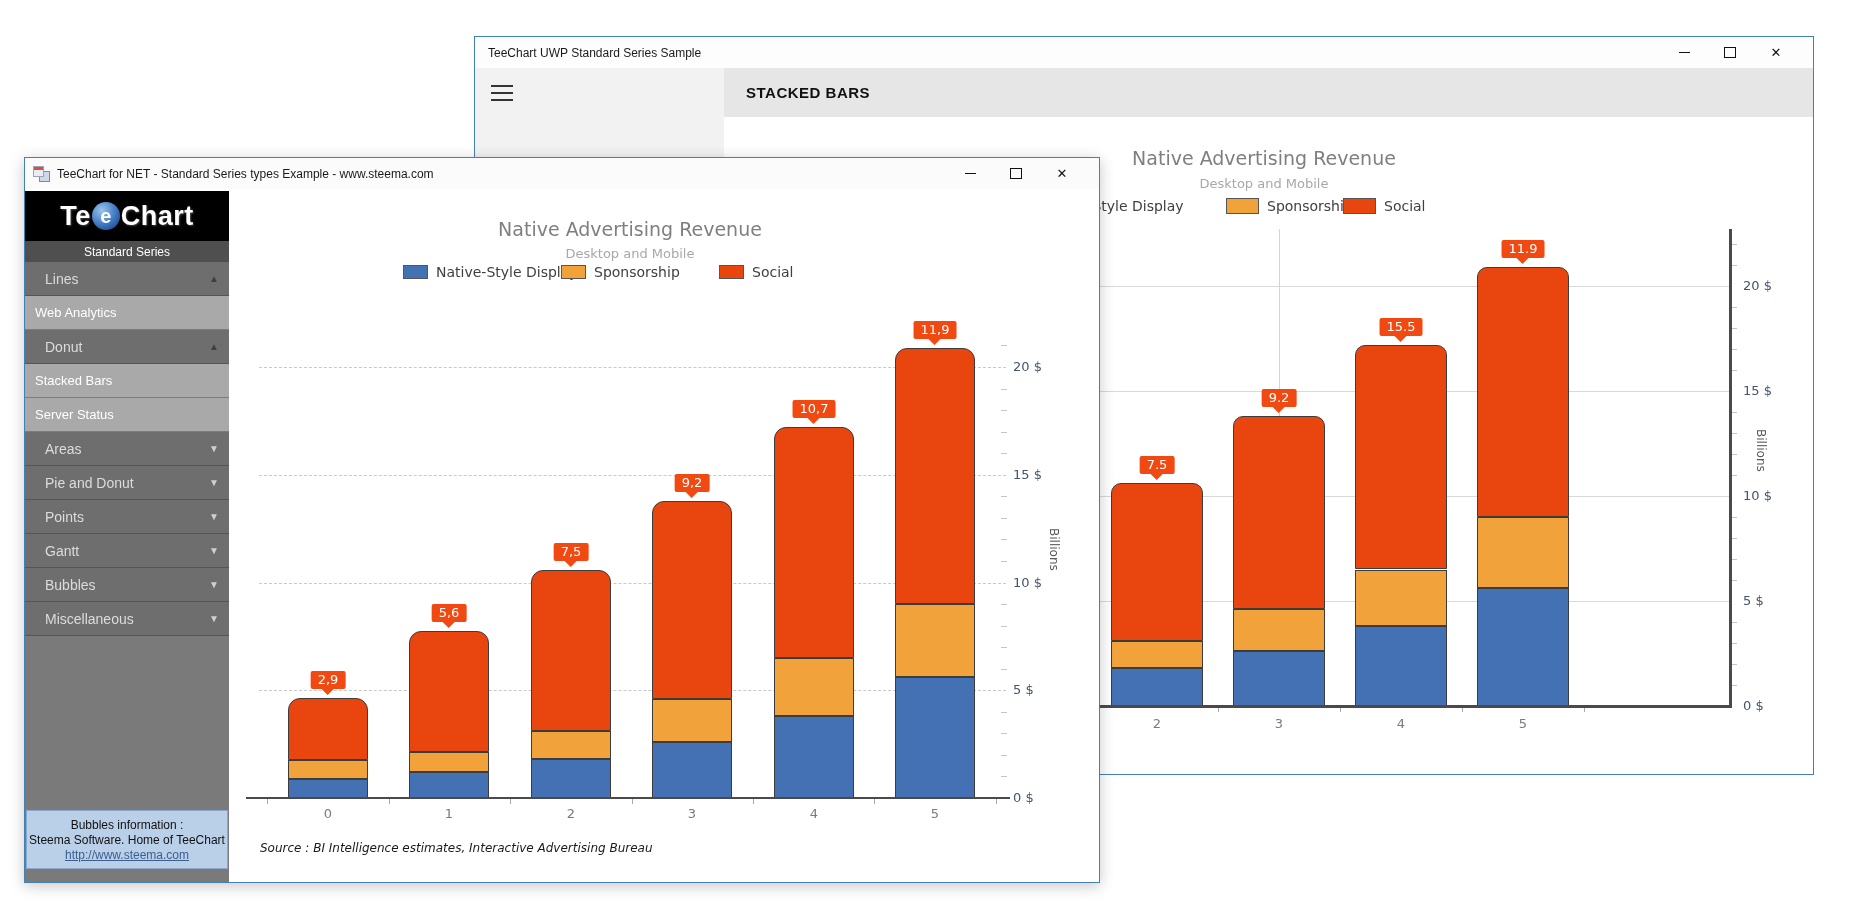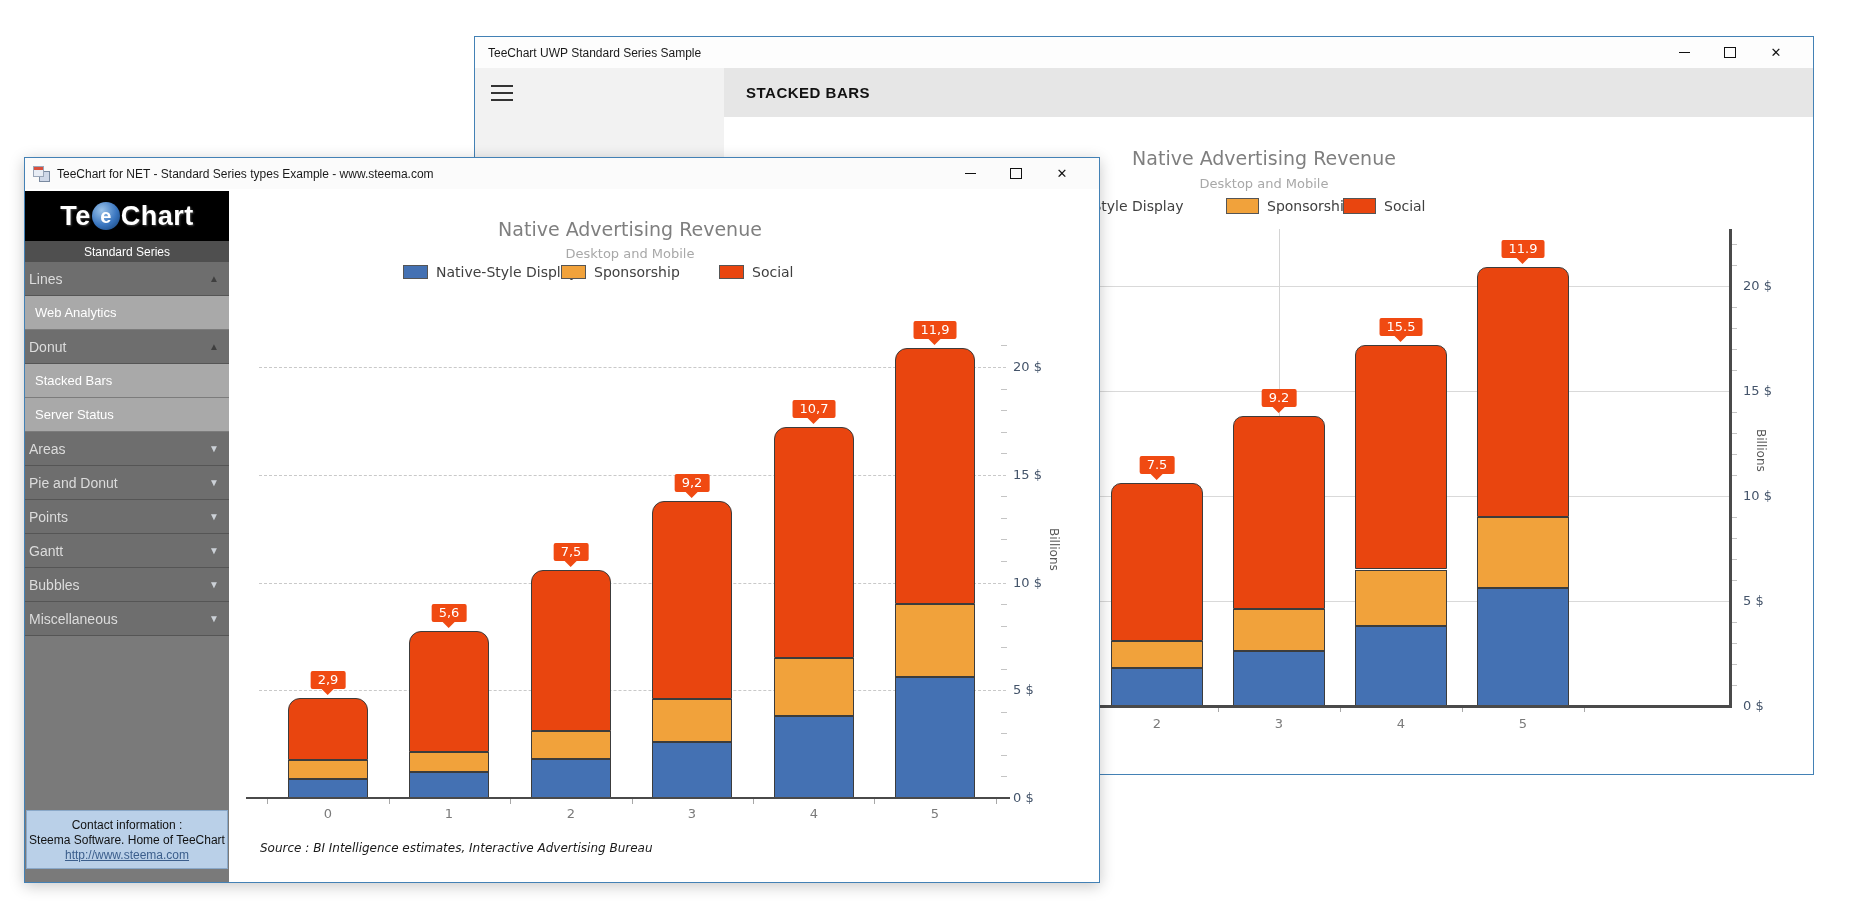--- a/index.html
+++ b/index.html
@@ -35,21 +35,21 @@
            display:flex;flex-direction:column;}
   #logo{height:50px;background:#000;display:flex;align-items:center;justify-content:center;
         font-weight:bold;color:#fff;}
   #logo .t{font-size:27px;letter-spacing:0.5px;text-shadow:1px 1px 2px #444;}
   #logo .e{display:inline-flex;align-items:center;justify-content:center;width:28px;height:28px;margin:0 1px;
            border-radius:50%;background:radial-gradient(circle at 35% 30%,#9cc4ea,#3a76c0 55%,#123b6e);
            font-size:20px;color:#fff;vertical-align:middle;}
   #logo-sub{height:21px;background:#4f4f4f;color:#fff;font-size:12px;display:flex;align-items:center;justify-content:center;}
   .menu-row{height:34px;box-sizing:border-box;display:flex;align-items:center;
             border-bottom:1px solid rgba(40,40,40,.35);cursor:pointer;}
-  .menu-header{background:#6e6e6e;color:#dcdcdc;font-size:14px;padding:0 10px 0 4px;}
+  .menu-header{background:#6e6e6e;color:#dcdcdc;font-size:14px;padding:0 10px 0 20px;}
   .menu-item{background:#a9a9a9;color:#fff;font-size:13px;padding:0 10px 0 10px;}
   .menu-row .arrow{margin-left:auto;font-size:10px;}
   .arrow-up{color:#3f3f3f;} .arrow-down{color:#ccd1d7;}
   #side-fill{flex:1;}
   #contact{margin:0 1px 13px 1px;height:57px;background:#bad0e8;border:1px solid #8aa8c8;
            display:flex;flex-direction:column;align-items:center;justify-content:center;gap:1px;}
   #contact .c1,#contact .c2{font-size:12px;color:#111;}
   #contact a{font-size:12px;color:#3b5e8c;text-decoration:underline;cursor:pointer;}
   
   .chart-host{position:absolute;inset:0;overflow:hidden;}
@@ -261,21 +261,21 @@
             <div>Bubbles</div>
             <div class="arrow arrow-down">▼</div>
           </div>
           <div class="menu-row menu-header">
             <div>Miscellaneous</div>
             <div class="arrow arrow-down">▼</div>
           </div>
         </div>
       <div id="side-fill"></div>
       <div id="contact">
-        <span class="c1">Contact information :</span>
+        <span class="c1">Bubbles information :</span>
         <span class="c2">Steema Software. Home of TeeChart</span>
         <a>http://www.steema.com</a>
       </div>
     </div>
 
     <div class="chart-host" id="fg-chart" style="left:204px">
       <div class="c-title" style="left:19px;top:60px;width:764px;font-size:19px">Native Advertising Revenue</div>
       <div class="c-sub" style="left:19px;top:88px;width:764px;font-size:13px">Desktop and Mobile</div>
       <div id="fg-legend">
           <div class="legend-item" style="left: 174px; top: 106px;">

